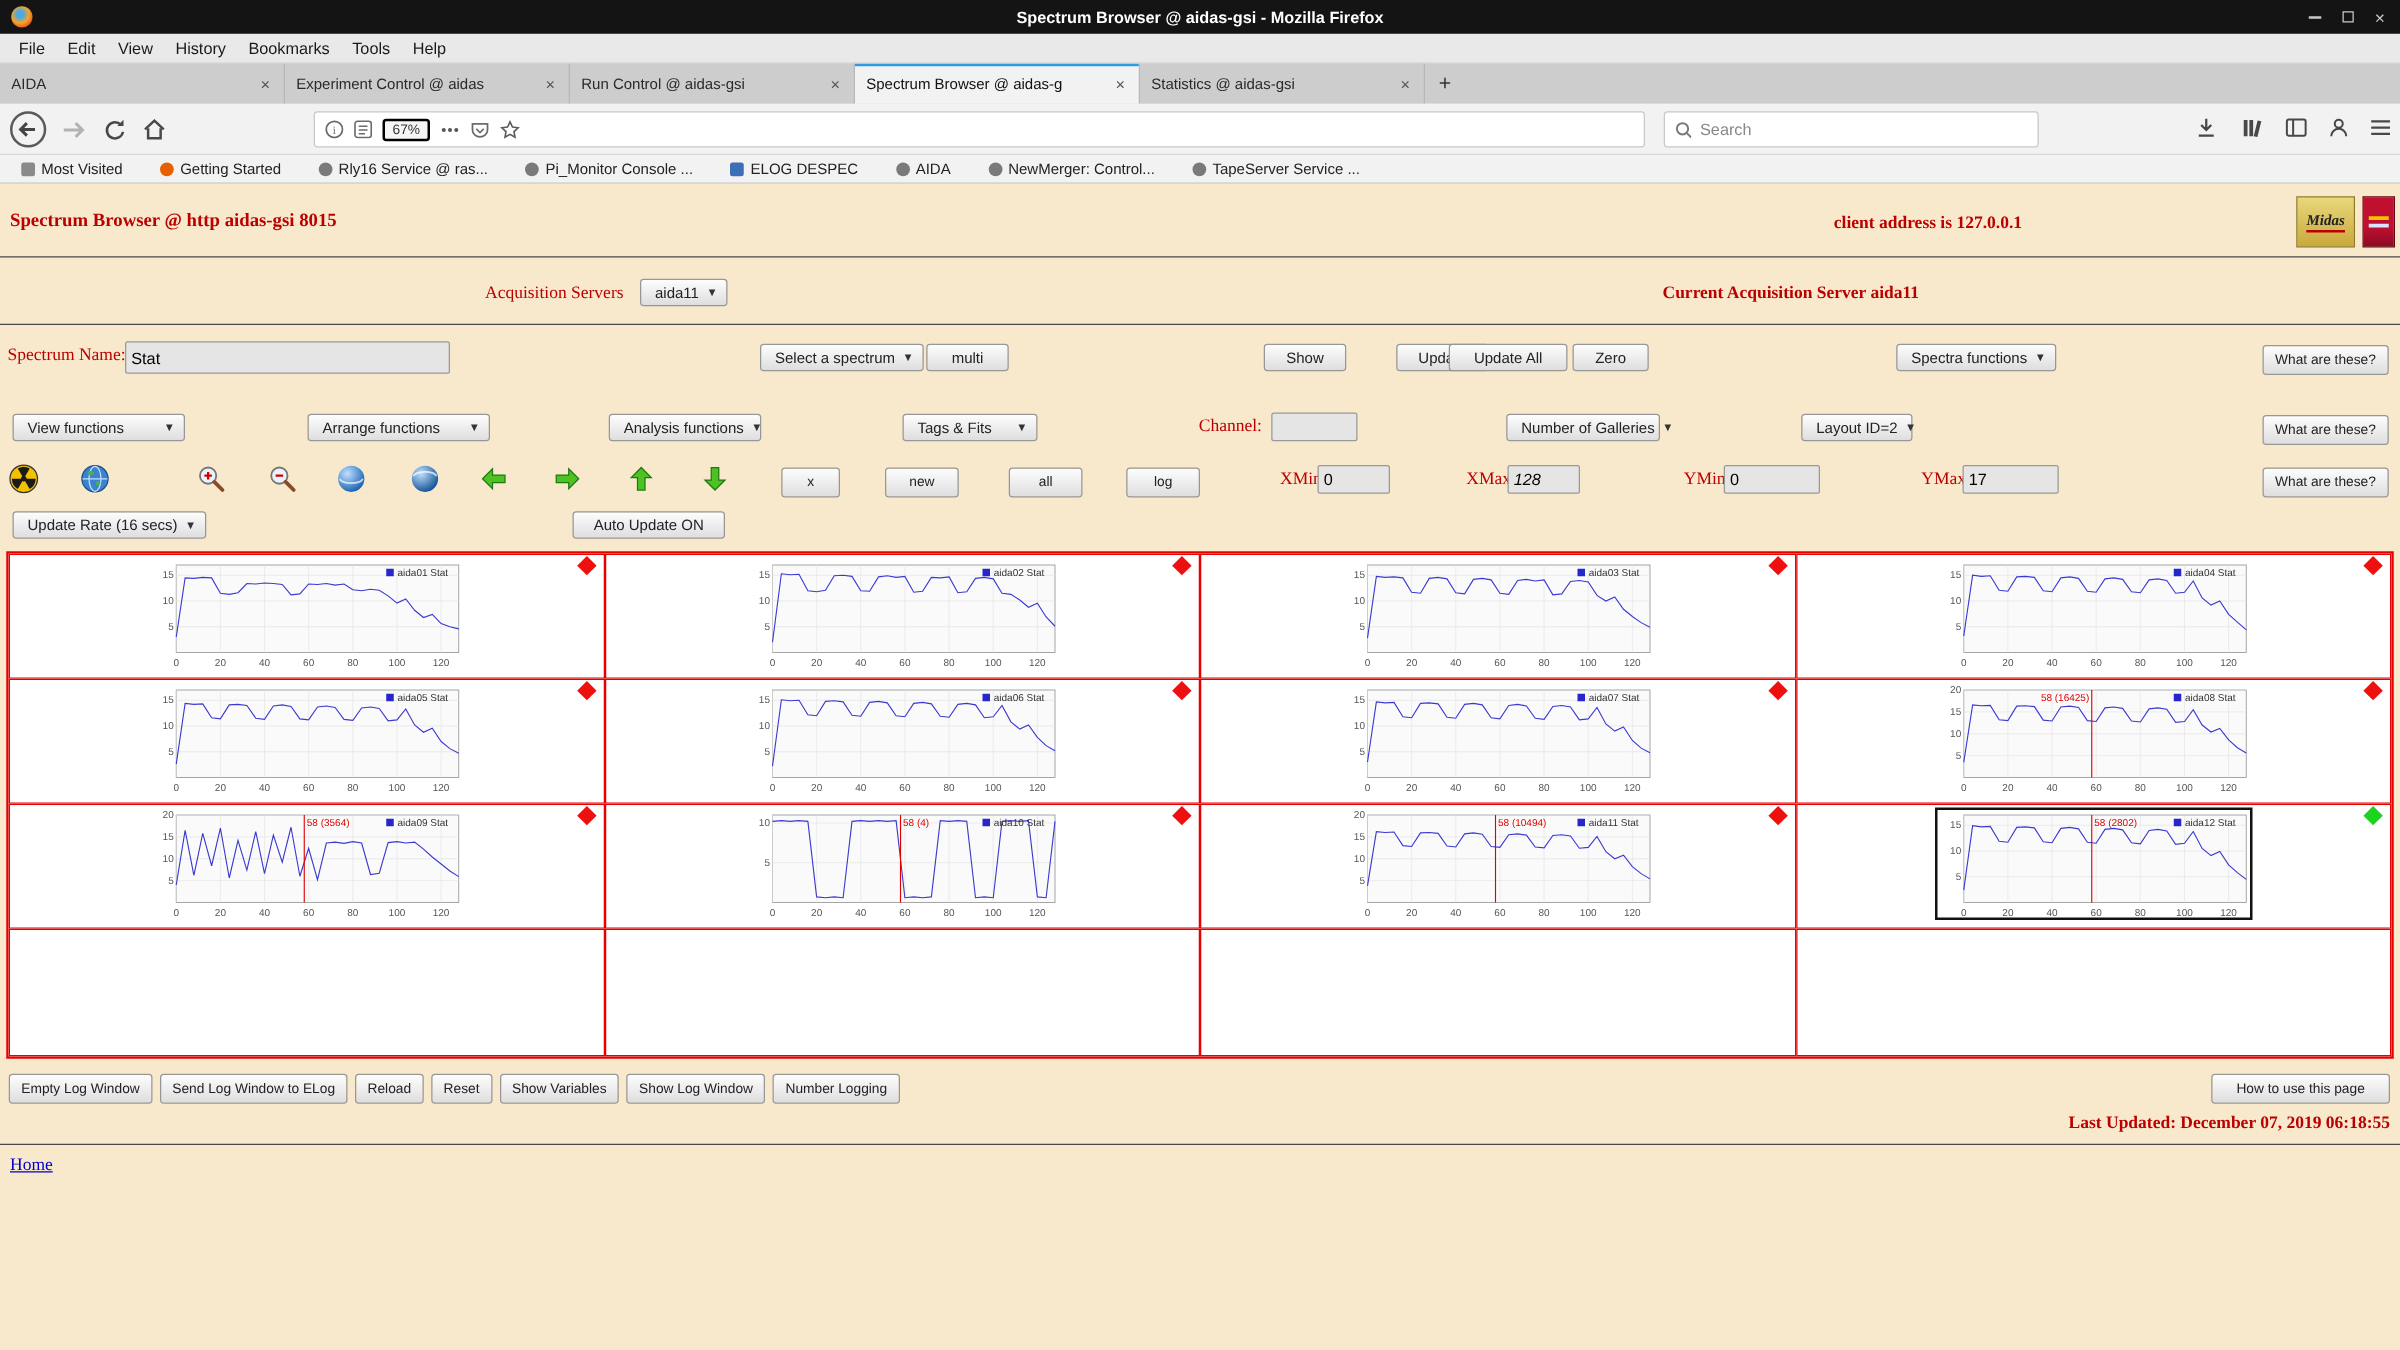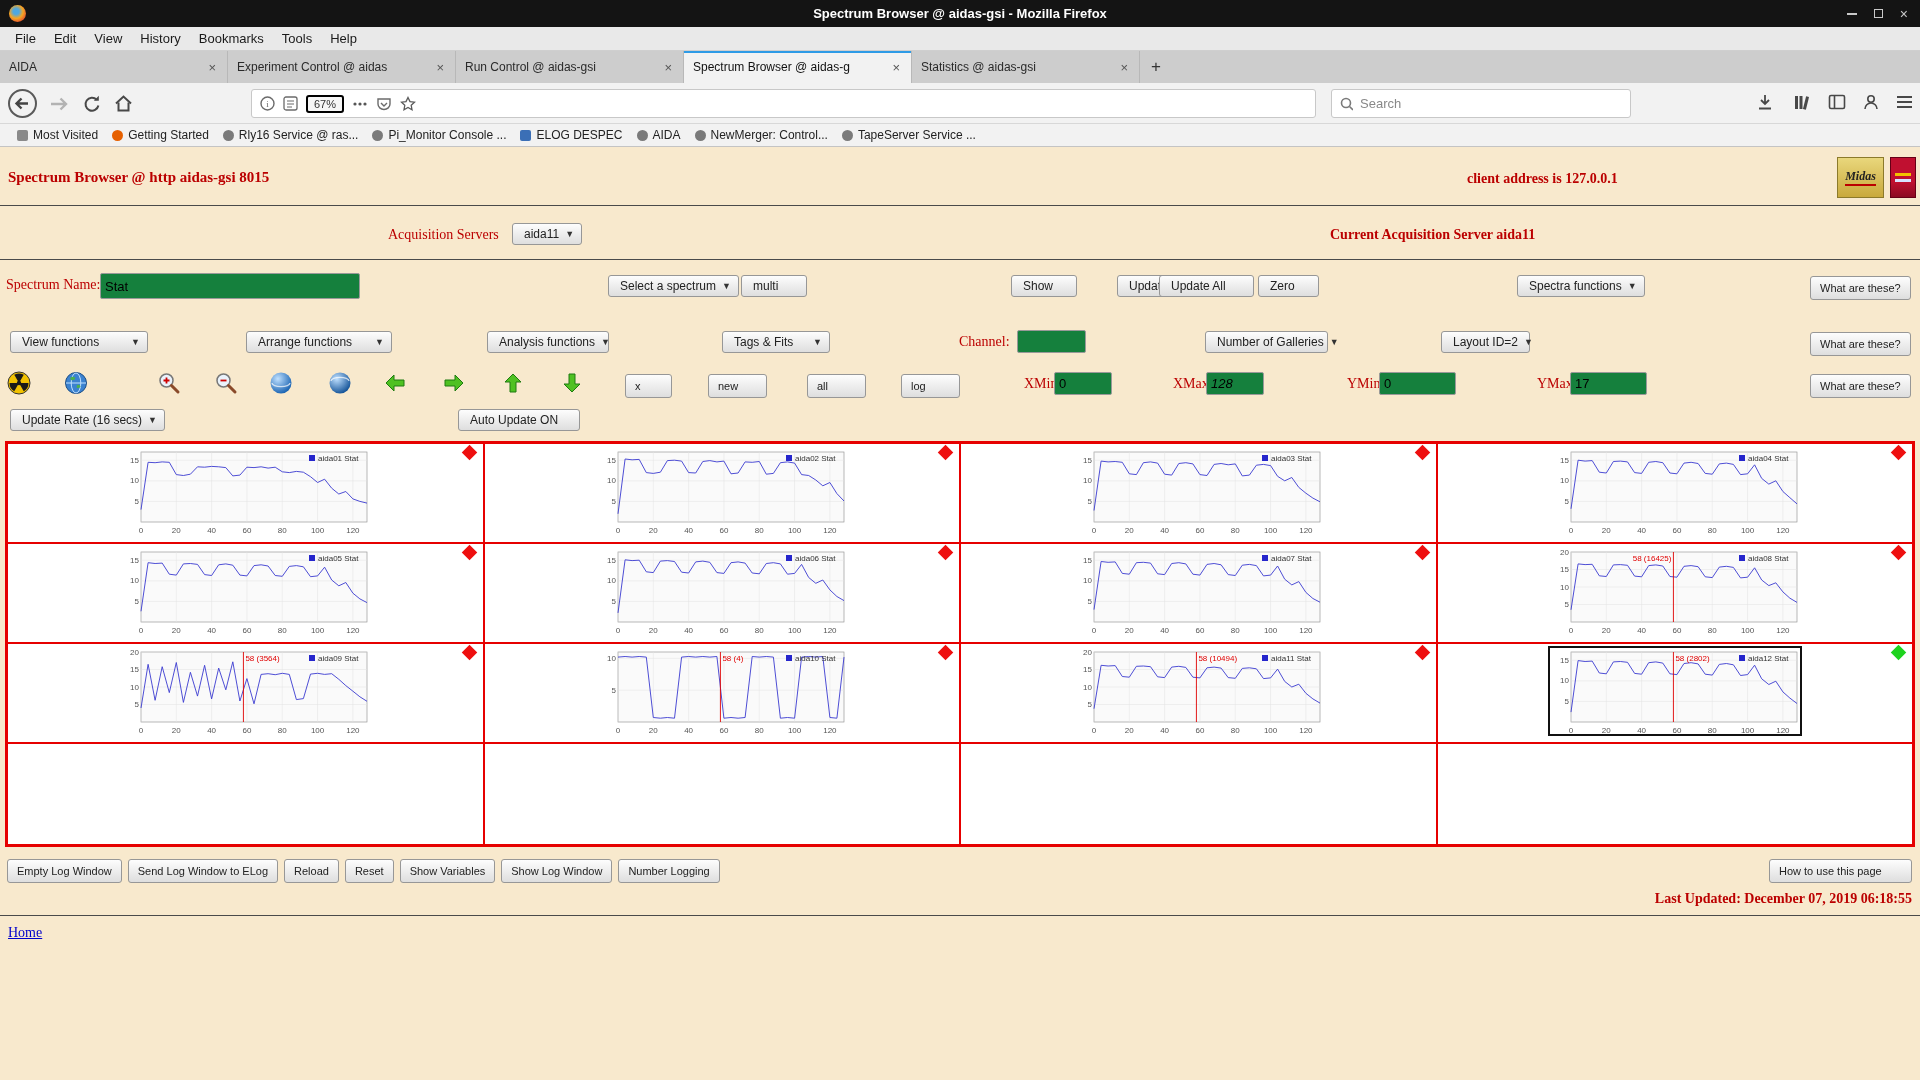--- a/index.html
+++ b/index.html
@@ -23,36 +23,36 @@
 .newtab{width:32px;display:flex;align-items:center;justify-content:center;color:#333;font-size:17px}
 .navbar{height:41px;background:#f2f2f2;border-bottom:1px solid #d8d8d8;position:relative}
 .nav-abs{position:absolute}
 .urlbar{left:251px;top:6px;width:1065px;height:29px;background:#fff;border:1px solid #c8c8c8;border-radius:3px;display:flex;align-items:center;padding:0 8px;gap:8px}
 .url-text{flex:1;font-size:13px;white-space:nowrap;overflow:hidden}
 .url-host{color:#222}.url-path{color:#666}
 .zoom-pill{font-size:11px;color:#333;border:2px solid #000000;border-radius:3px;padding:1px 6px;background:#f6f6f6}
 .searchbar{left:1331px;top:6px;width:300px;height:29px;background:#fff;border:1px solid #c8c8c8;border-radius:3px;display:flex;align-items:center;padding:0 8px;gap:7px}
 .searchbar input{border:none;outline:none;font-size:13px;width:100%;background:transparent}
 .searchbar input::placeholder{color:#888}
-.bookmarksbar{height:23px;background:#f2f2f2;border-bottom:1px solid #c4c4c4;display:flex;align-items:center;gap:0;padding-left:10px}
+.bookmarksbar{height:23px;background:#f2f2f2;border-bottom:1px solid #c4c4c4;display:flex;align-items:center;gap:16px;padding-left:10px}
 .bm{display:flex;align-items:center;gap:5px;font-size:12px;color:#222;padding:0 7px;height:100%}
 .bm-ic{width:11px;height:11px;border-radius:50%;display:inline-block;flex:none}
 .bm-ic.folder-icon,.bm-ic.document-icon{border-radius:2px}
 
 .page{position:absolute;top:147px;left:0;width:1920px;bottom:0;background:#f8e9cd;font-family:"Liberation Serif",serif}
 .abs{position:absolute}
 .hr{position:absolute;left:0;width:1920px;border-top:1px solid #4a4a4a;height:0}
 .red{color:#bb0000}
 .rlabel{font-size:14px;color:#bb0000}
 .rbold{font-weight:bold;color:#bb0000}
-.btn,.select{display:inline-flex;align-items:center;justify-content:space-between;height:22px;padding:0 11px;background:linear-gradient(#fdfdfd,#dedede);border:1px solid #979797;border-radius:3px;font:12px "Liberation Sans",sans-serif;color:#222;cursor:default;white-space:nowrap}
+.btn,.select{display:inline-flex;align-items:center;justify-content:center;height:22px;padding:0 11px;background:linear-gradient(#fdfdfd,#dedede);border:1px solid #979797;border-radius:3px;font:12px "Liberation Sans",sans-serif;color:#222;cursor:default;white-space:nowrap}
 .btn-sm{height:24px;font-size:11px;padding:0 9px}
 .select{gap:6px;padding-right:7px}
 .caret{font-size:9px;color:#333}
-.tinput{height:23px;border:1px solid #999;background:#15803d;font:13px "Liberation Sans",sans-serif;padding:0 4px;border-radius:2px}
+.tinput{height:23px;border:1px solid #999;background:#e5e5e5;font:13px "Liberation Sans",sans-serif;padding:0 4px;border-radius:2px}
 .tool-icon{position:absolute;top:4px;width:24px;height:24px}
 .row{position:absolute;left:0;width:1920px}
 
 .grid{position:absolute;left:5px;top:294px;width:1910px;height:406px;background:#fff;border:2px solid #e60000;display:grid;grid-template-columns:repeat(4,1fr);grid-template-rows:100px 100px 100px 1fr}
 .cell{border:1px solid #e60000;position:relative;display:flex;justify-content:center;align-items:flex-start;padding-top:3px;background:#fff}
 .diamond{position:absolute;top:3px;right:8px;width:11px;height:11px;transform:rotate(45deg)}
 .diamond.red{background:#ee0f0f}.diamond.green{background:#1ed31e}
 svg.selected{outline:2px solid #111;outline-offset:-1px}
 .bottom-row{position:absolute;left:0;top:712px;width:1920px;height:26px;display:flex;gap:6px;padding-left:7px}
 .home-link{color:#0000cc;text-decoration:underline;font-size:14px}

